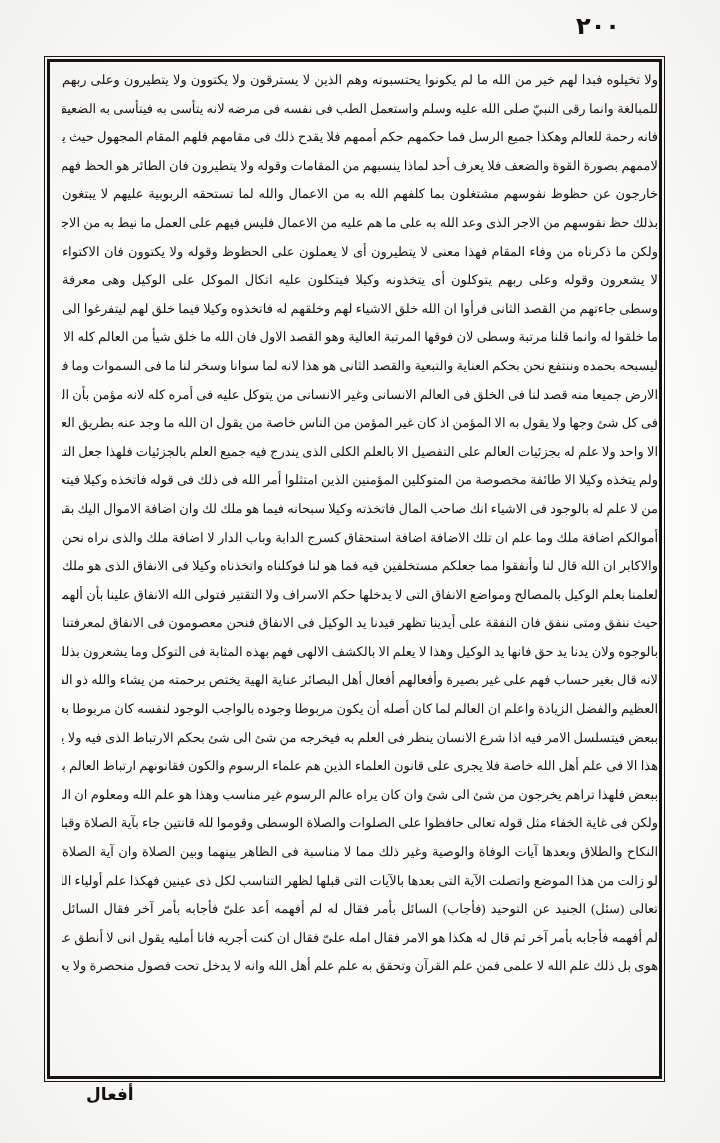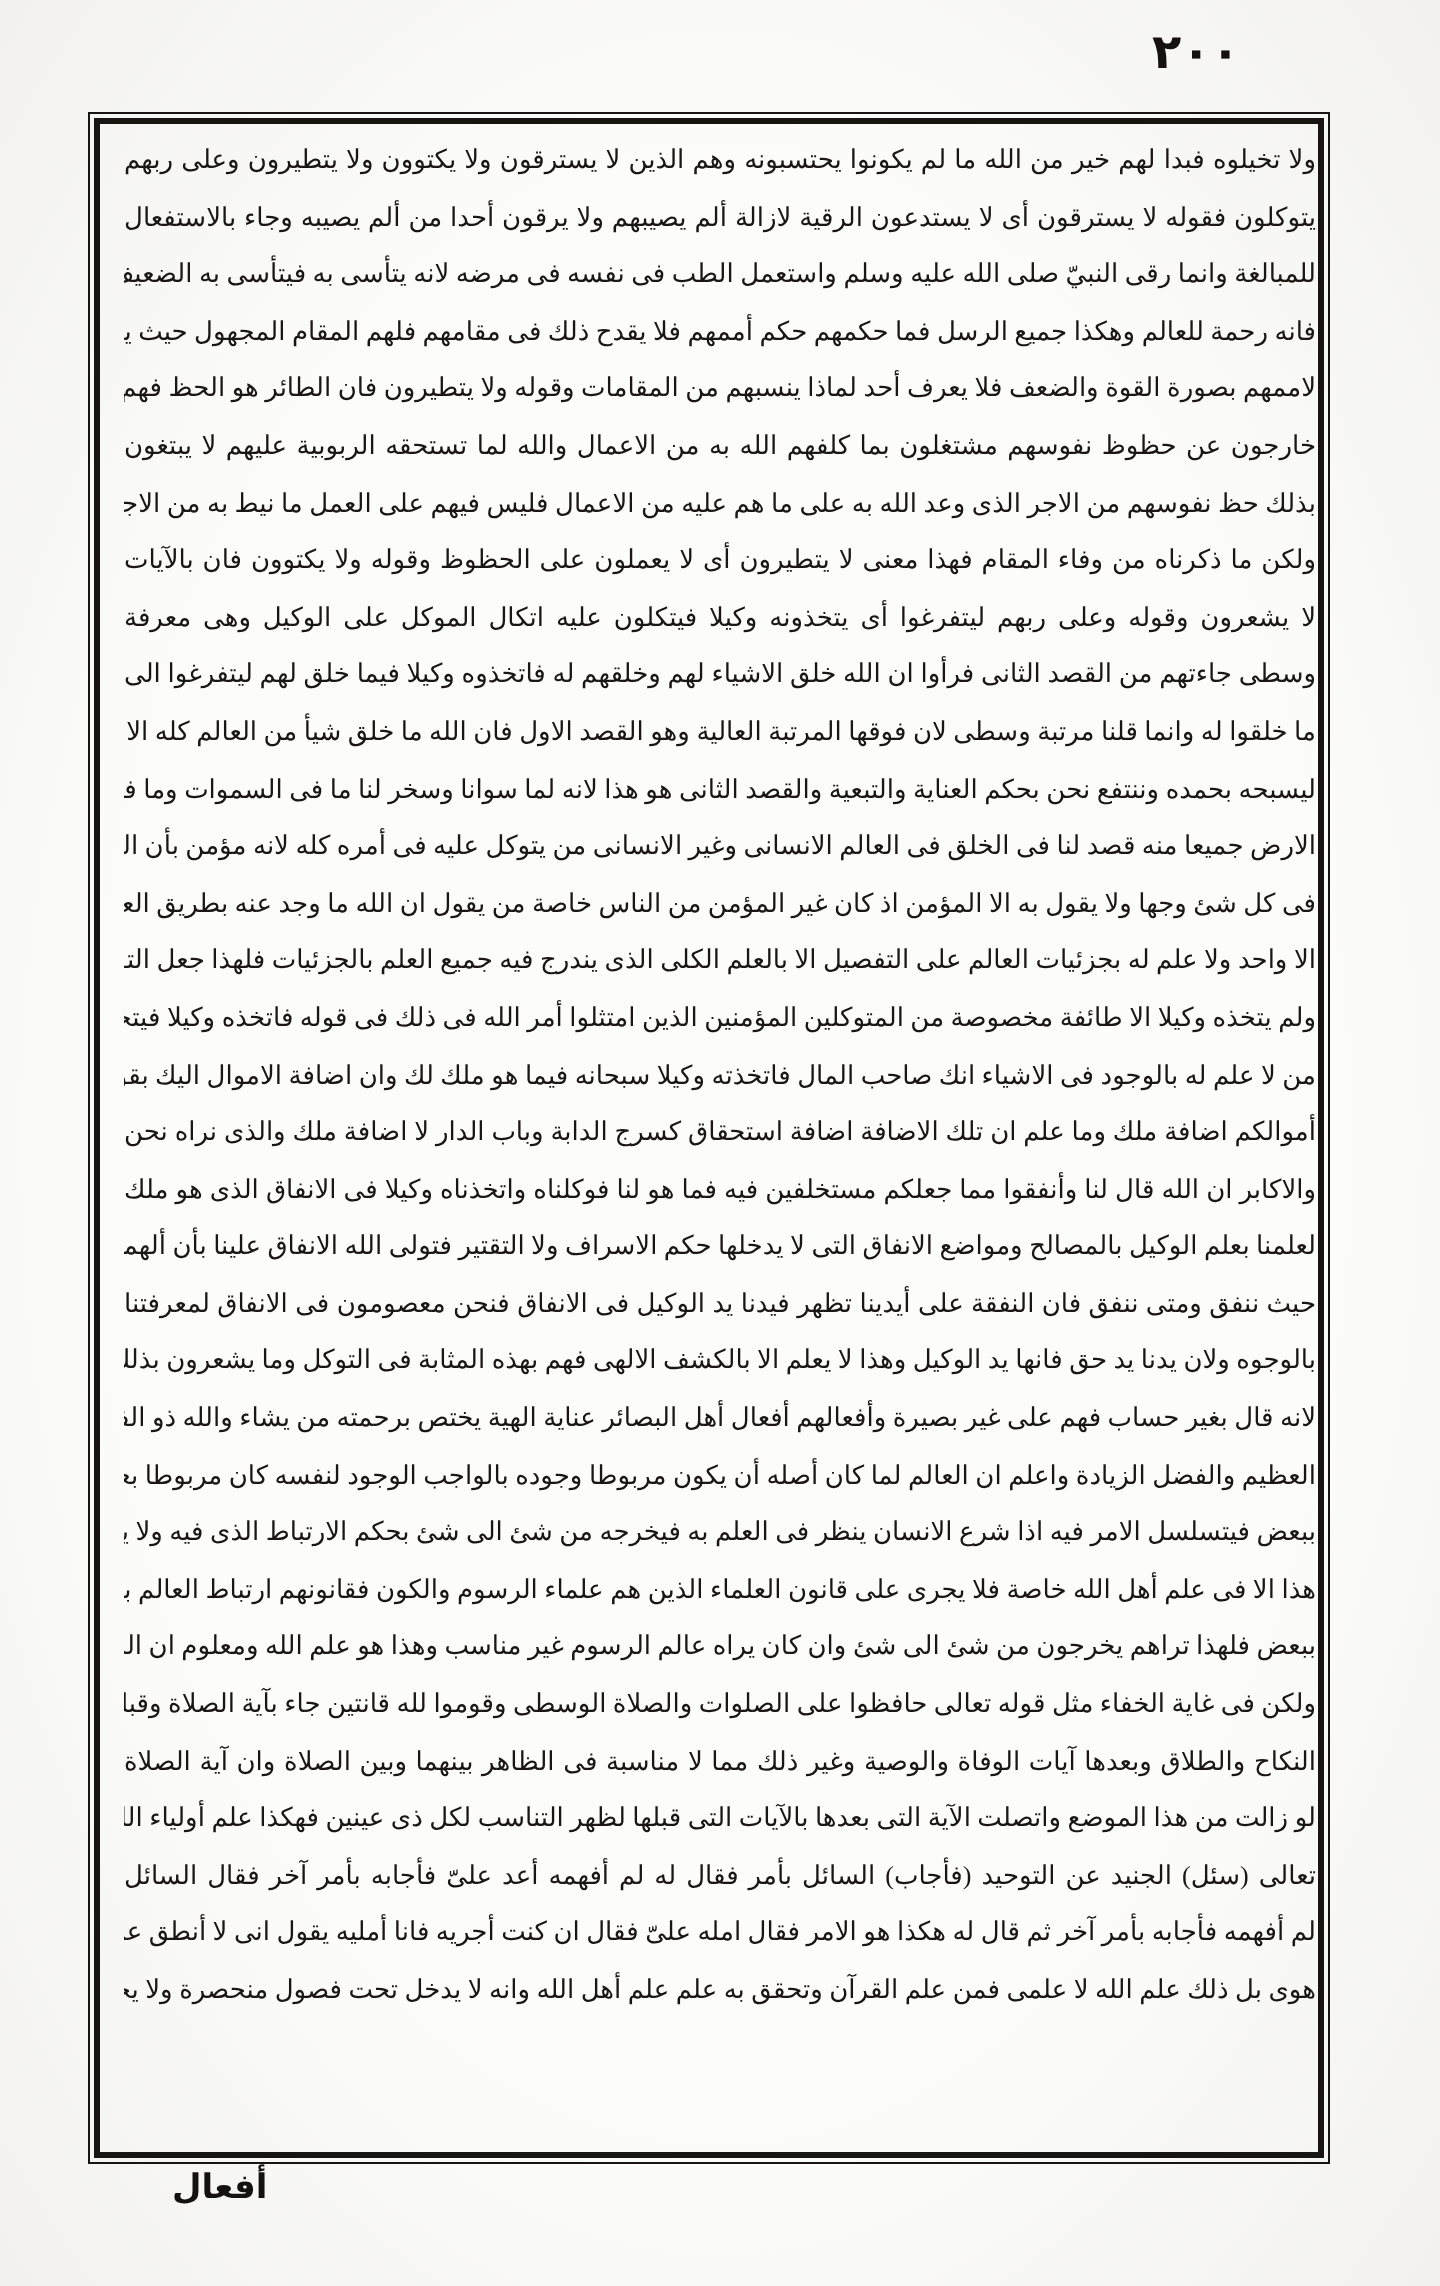--- a/index.html
+++ b/index.html
@@ -69,28 +69,27 @@
 
   <div class="page-number">٢٠٠</div>
 
   <div class="frame">
     <div class="frame-inner"></div>
   </div>
 
   <div class="text-block">
 
   <div class="text-line">ولا تخيلوه فبدا لهم خير من الله ما لم يكونوا يحتسبونه وهم الذين لا يسترقون ولا يكتوون ولا يتطيرون وعلى ربهم</div>
-      <div class="text-line">يتوكلون فقوله لا يسترقون أى لا يستدعون الرقية لازالة ألم يصيبهم ولا يرقون أحدا من ألم يصيبه وجاء بالاستفعال</div>
       <div class="text-line">للمبالغة وانما رقى النبيّ صلى الله عليه وسلم واستعمل الطب فى نفسه فى مرضه لانه يتأسى به فيتأسى به الضعيف والقوى</div>
       <div class="text-line">فانه رحمة للعالم وهكذا جميع الرسل فما حكمهم حكم أممهم فلا يقدح ذلك فى مقامهم فلهم المقام المجهول حيث يظهرون</div>
       <div class="text-line">لاممهم بصورة القوة والضعف فلا يعرف أحد لماذا ينسبهم من المقامات وقوله ولا يتطيرون فان الطائر هو الحظ فهم</div>
       <div class="text-line">خارجون عن حظوظ نفوسهم مشتغلون بما كلفهم الله به من الاعمال والله لما تستحقه الربوبية عليهم لا يبتغون</div>
       <div class="text-line">بذلك حظ نفوسهم من الاجر الذى وعد الله به على ما هم عليه من الاعمال فليس فيهم على العمل ما نيط به من الاجر</div>
-      <div class="text-line">ولكن ما ذكرناه من وفاء المقام فهذا معنى لا يتطيرون أى لا يعملون على الحظوظ وقوله ولا يكتوون فان بالآيات</div>
-      <div class="text-line">لا يشعرون وقوله وعلى ربهم ليتفرغوا أى يتخذونه وكيلا فيتكلون عليه اتكال الموكل على الوكيل وهى معرفة</div>
+      <div class="text-line">ولكن ما ذكرناه من وفاء المقام فهذا معنى لا يتطيرون أى لا يعملون على الحظوظ وقوله ولا يكتوون فان الاكتواء</div>
+      <div class="text-line">لا يشعرون وقوله وعلى ربهم يتوكلون أى يتخذونه وكيلا فيتكلون عليه اتكال الموكل على الوكيل وهى معرفة</div>
       <div class="text-line">وسطى جاءتهم من القصد الثانى فرأوا ان الله خلق الاشياء لهم وخلقهم له فاتخذوه وكيلا فيما خلق لهم ليتفرغوا الى</div>
       <div class="text-line">ما خلقوا له وانما قلنا مرتبة وسطى لان فوقها المرتبة العالية وهو القصد الاول فان الله ما خلق شيأ من العالم كله الا له</div>
       <div class="text-line">ليسبحه بحمده وننتفع نحن بحكم العناية والتبعية والقصد الثانى هو هذا لانه لما سوانا وسخر لنا ما فى السموات وما فى</div>
       <div class="text-line">الارض جميعا منه قصد لنا فى الخلق فى العالم الانسانى وغير الانسانى من يتوكل عليه فى أمره كله لانه مؤمن بأن الله تعالى</div>
       <div class="text-line">فى كل شئ وجها ولا يقول به الا المؤمن اذ كان غير المؤمن من الناس خاصة من يقول ان الله ما وجد عنه بطريق العناية</div>
       <div class="text-line">الا واحد ولا علم له بجزئيات العالم على التفصيل الا بالعلم الكلى الذى يندرج فيه جميع العلم بالجزئيات فلهذا جعل التوكل</div>
       <div class="text-line">ولم يتخذه وكيلا الا طائفة مخصوصة من المتوكلين المؤمنين الذين امتثلوا أمر الله فى ذلك فى قوله فاتخذه وكيلا فيتخيل</div>
       <div class="text-line">من لا علم له بالوجود فى الاشياء انك صاحب المال فاتخذته وكيلا سبحانه فيما هو ملك لك وان اضافة الاموال اليك بقوله</div>
       <div class="text-line">أموالكم اضافة ملك وما علم ان تلك الاضافة اضافة استحقاق كسرج الدابة وباب الدار لا اضافة ملك والذى نراه نحن</div>
       <div class="text-line">والاكابر ان الله قال لنا وأنفقوا مما جعلكم مستخلفين فيه فما هو لنا فوكلناه واتخذناه وكيلا فى الانفاق الذى هو ملك</div>

